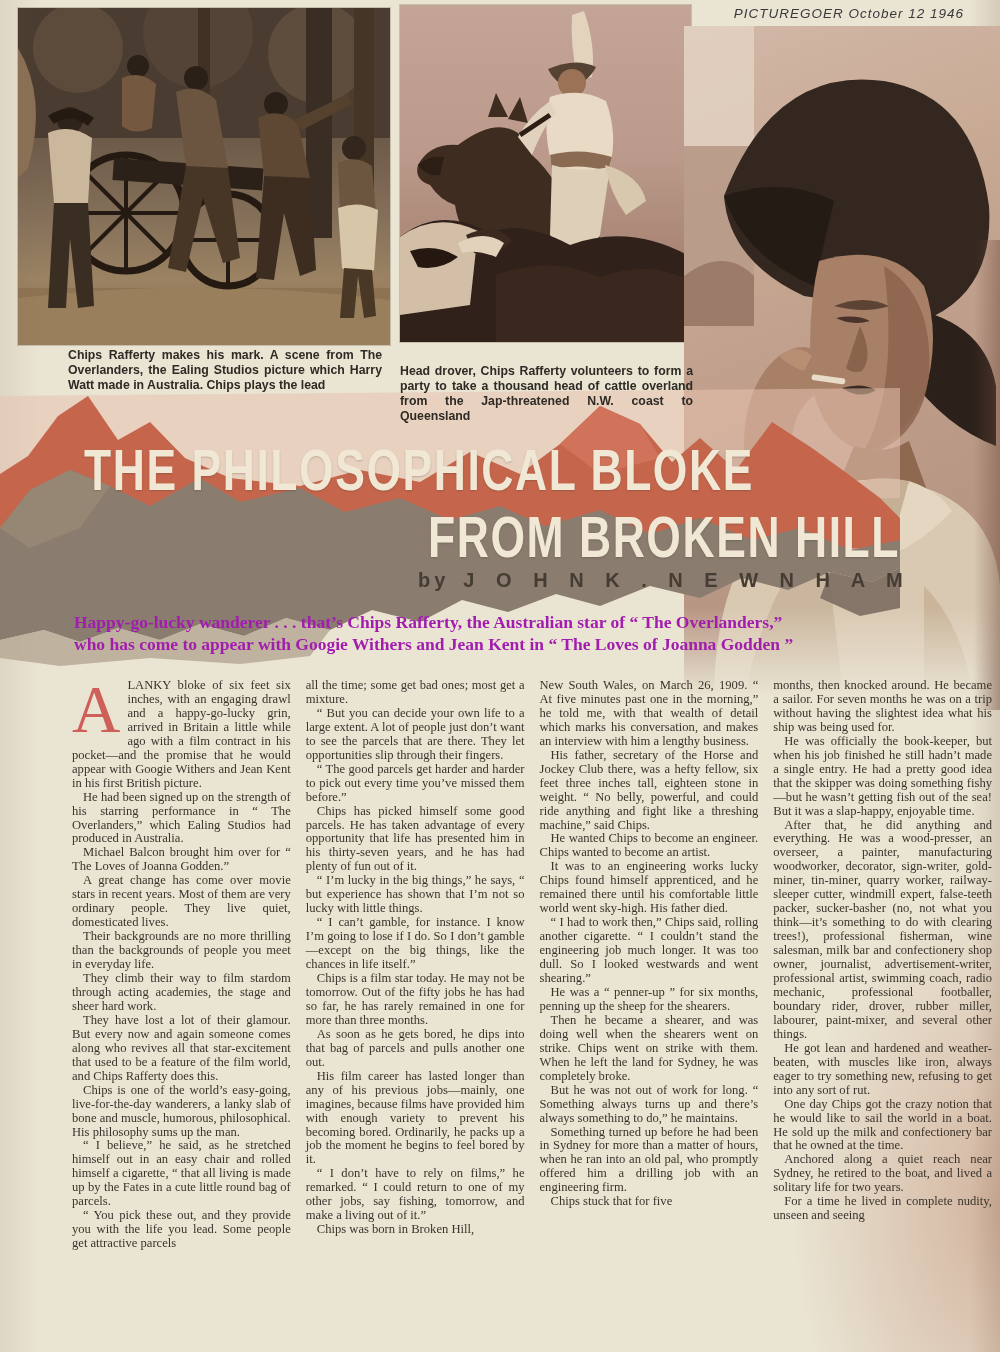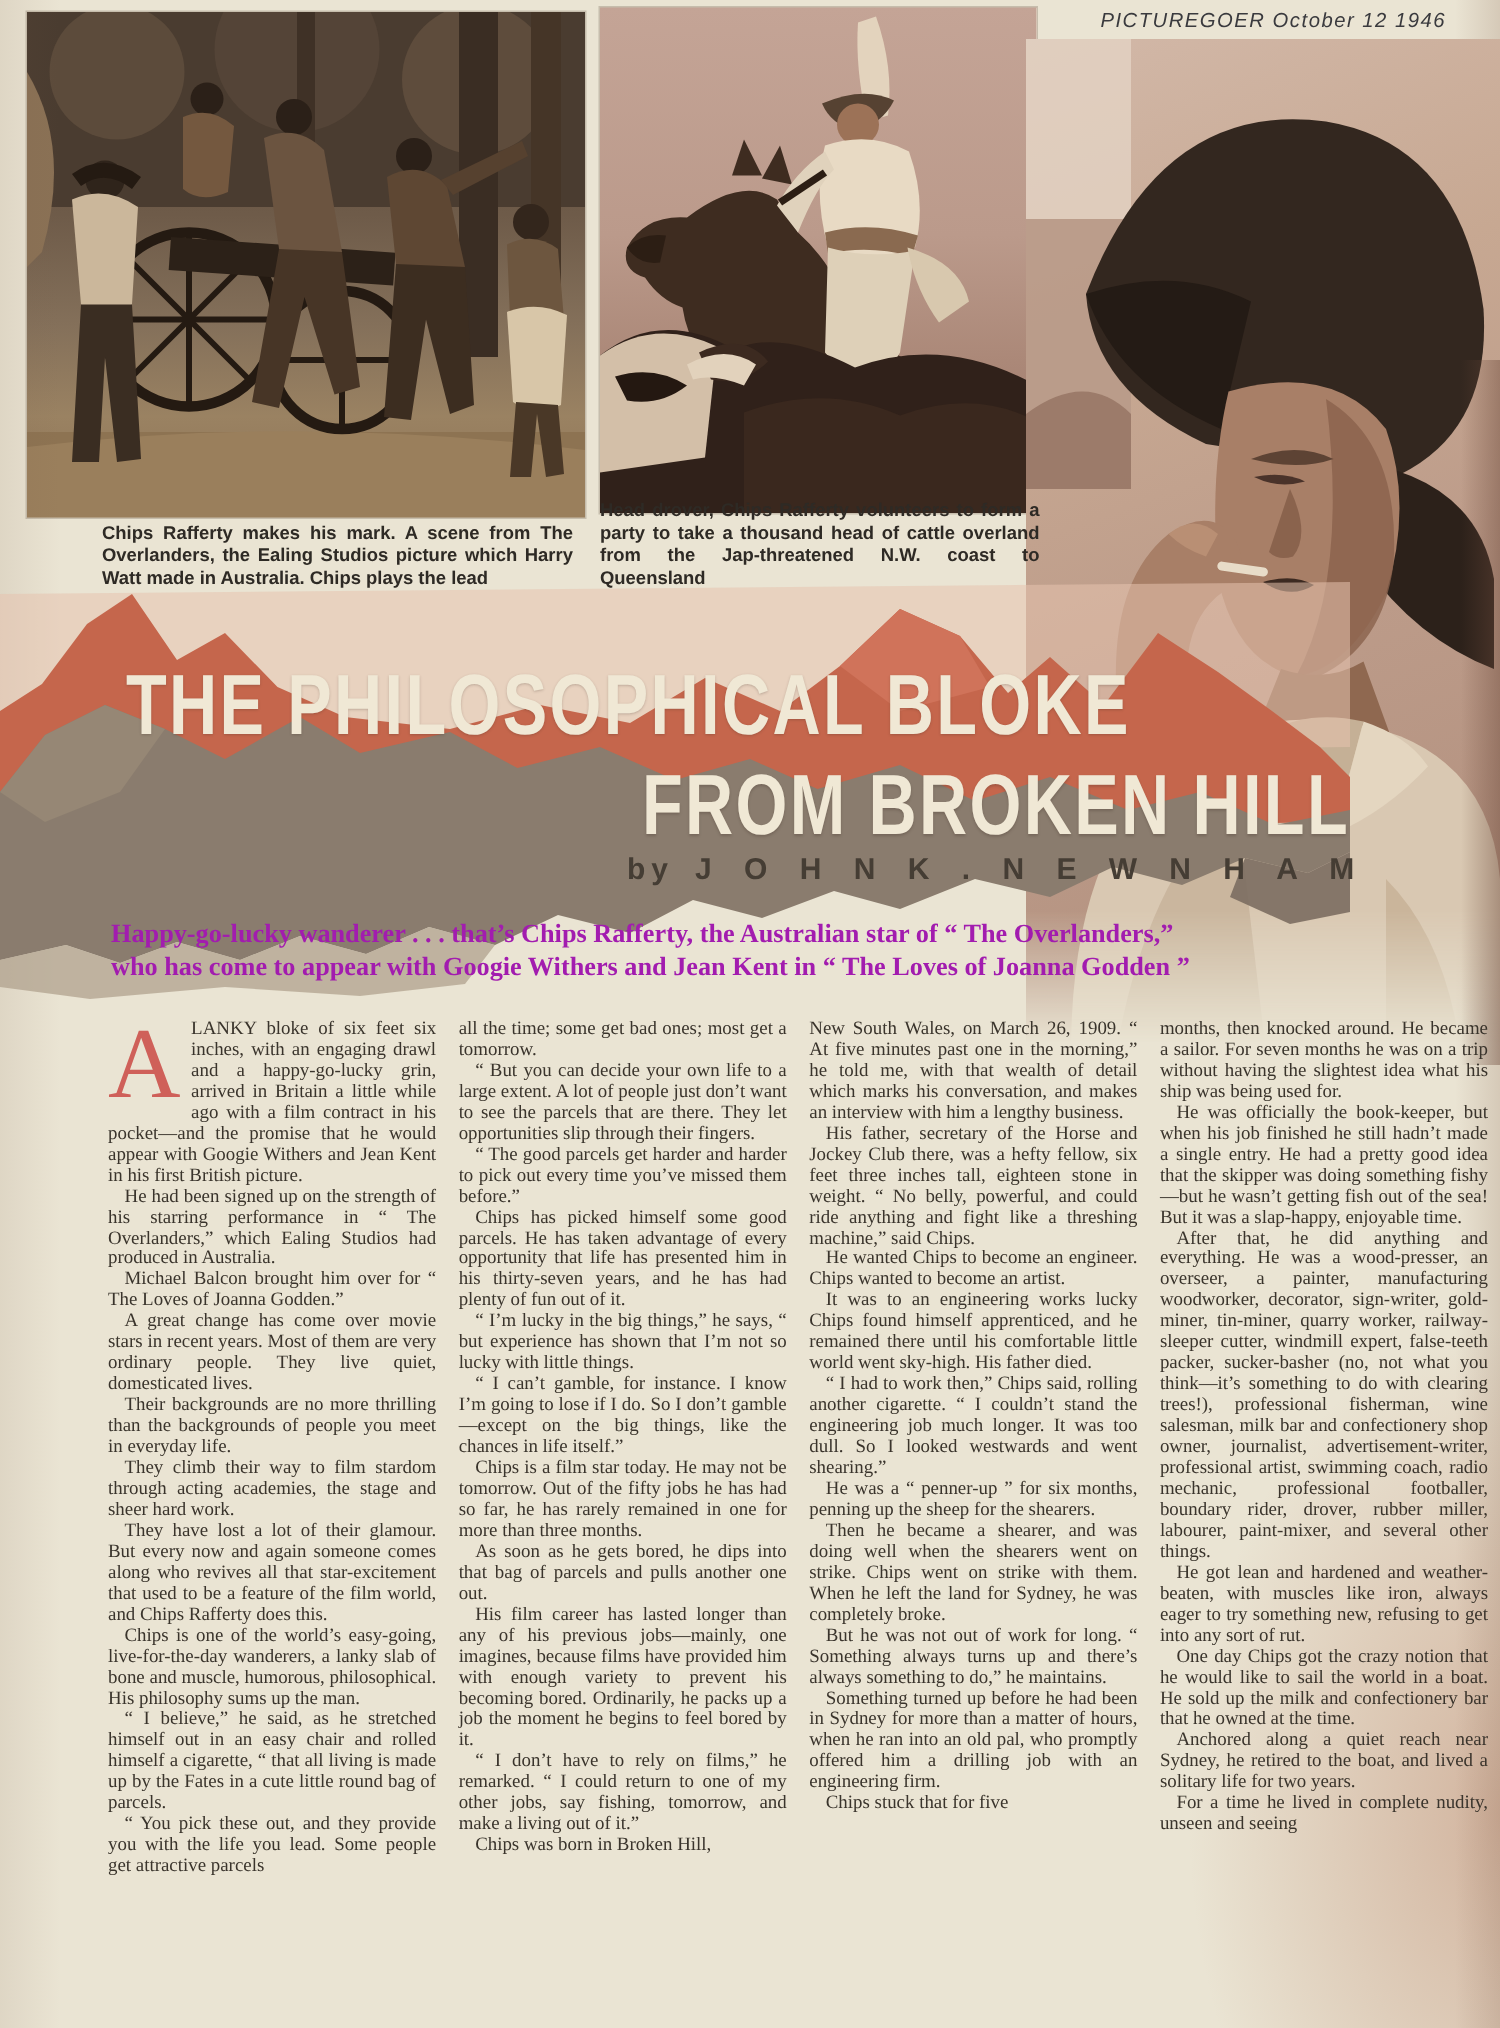--- a/index.html
+++ b/index.html
@@ -22,21 +22,21 @@
         position:absolute;overflow:hidden;
         background:linear-gradient(160deg,#d2b8a8 0%,#c7a globalization892 30%,#bd9c8a 55%,#b08e7c 100%);
         -webkit-mask-image:linear-gradient(180deg,#000 86%,transparent 99%);
         mask-image:linear-gradient(180deg,#000 86%,transparent 99%);}
   .photo svg,.portrait svg{display:block;width:100%;height:100%;}
 
   
   .caption{position:absolute;font-family:"Liberation Sans",sans-serif;font-weight:700;
         font-size:12.3px;line-height:1.22;color:#2e2a25;text-align:justify;z-index:5;}
   .caption-left{left:68px;top:348px;width:314px;}
-  .caption-right{left:400px;top:333px;width:293px;}
+  .caption-right{left:400px;top:364px;width:293px;}
 
   
   .art-band{position:absolute;left:0;top:378px;width:900px;height:292px;z-index:2;}
 
   
   .headline{position:absolute;z-index:3;font-family:"Liberation Sans",sans-serif;font-weight:700;
         color:#f0e8d5;font-size:57px;letter-spacing:2px;white-space:nowrap;
         transform:scaleX(.78);transform-origin:left top;text-shadow:0 1px 2px rgba(60,45,35,.25);}
   .headline-1{left:84px;top:437px;}
   .headline-2{left:428px;top:504px;}
@@ -226,21 +226,21 @@
       <p>Michael Balcon brought him over for “ The Loves of Joanna Godden.”</p>
       <p>A great change has come over movie stars in recent years.  Most of them are very ordinary people. They live quiet, domesticated lives.</p>
       <p>Their backgrounds are no more thrilling than the backgrounds of people you meet in everyday life.</p>
       <p>They climb their way to film stardom through acting academies, the stage and sheer hard work.</p>
       <p>They have lost a lot of their glamour.  But every now and again someone comes along who revives all that star-excitement that used to be a feature of the film world, and Chips Rafferty does this.</p>
       <p>Chips is one of the world’s easy-going, live-for-the-day wanderers, a lanky slab of bone and muscle, humorous, philosophical.  His philosophy sums up the man.</p>
       <p>“ I believe,” he said, as he stretched himself out in an easy chair and rolled himself a cigarette, “ that all living is made up by the Fates in a cute little round bag of parcels.</p>
       <p>“ You pick these out, and they provide you with the life you lead. Some people get attractive parcels</p>
     </div>
     <div class="col">
-      <p class="np">all the time; some get bad ones; most get a tomorrow.</p>
+      <p class="np">all the time; some get bad ones; most get a mixture.</p>
       <p>“ But you can decide your own life to a large extent.  A lot of people just don’t want to see the parcels that are there.  They let opportunities slip through their fingers.</p>
       <p>“ The good parcels get harder and harder to pick out every time you’ve missed them before.”</p>
       <p>Chips has picked himself some good parcels.  He has taken advantage of every opportunity that life has presented him in his thirty-seven years, and he has had plenty of fun out of it.</p>
       <p>“ I’m lucky in the big things,” he says, “ but experience has shown that I’m not so lucky with little things.</p>
       <p>“ I can’t gamble, for instance. I know I’m going to lose if I do. So I don’t gamble—except on the big things, like the chances in life itself.”</p>
       <p>Chips is a film star today.  He may not be tomorrow.  Out of the fifty jobs he has had so far, he has rarely remained in one for more than three months.</p>
       <p>As soon as he gets bored, he dips into that bag of parcels and pulls another one out.</p>
       <p>His film career has lasted longer than any of his previous jobs—mainly, one imagines, because films have provided him with enough variety to prevent his becoming bored.  Ordinarily, he packs up a job the moment he begins to feel bored by it.</p>
       <p>“ I don’t have to rely on films,” he remarked.  “ I could return to one of my other jobs, say fishing, tomorrow, and make a living out of it.”</p>
       <p>Chips was born in Broken Hill,</p>

